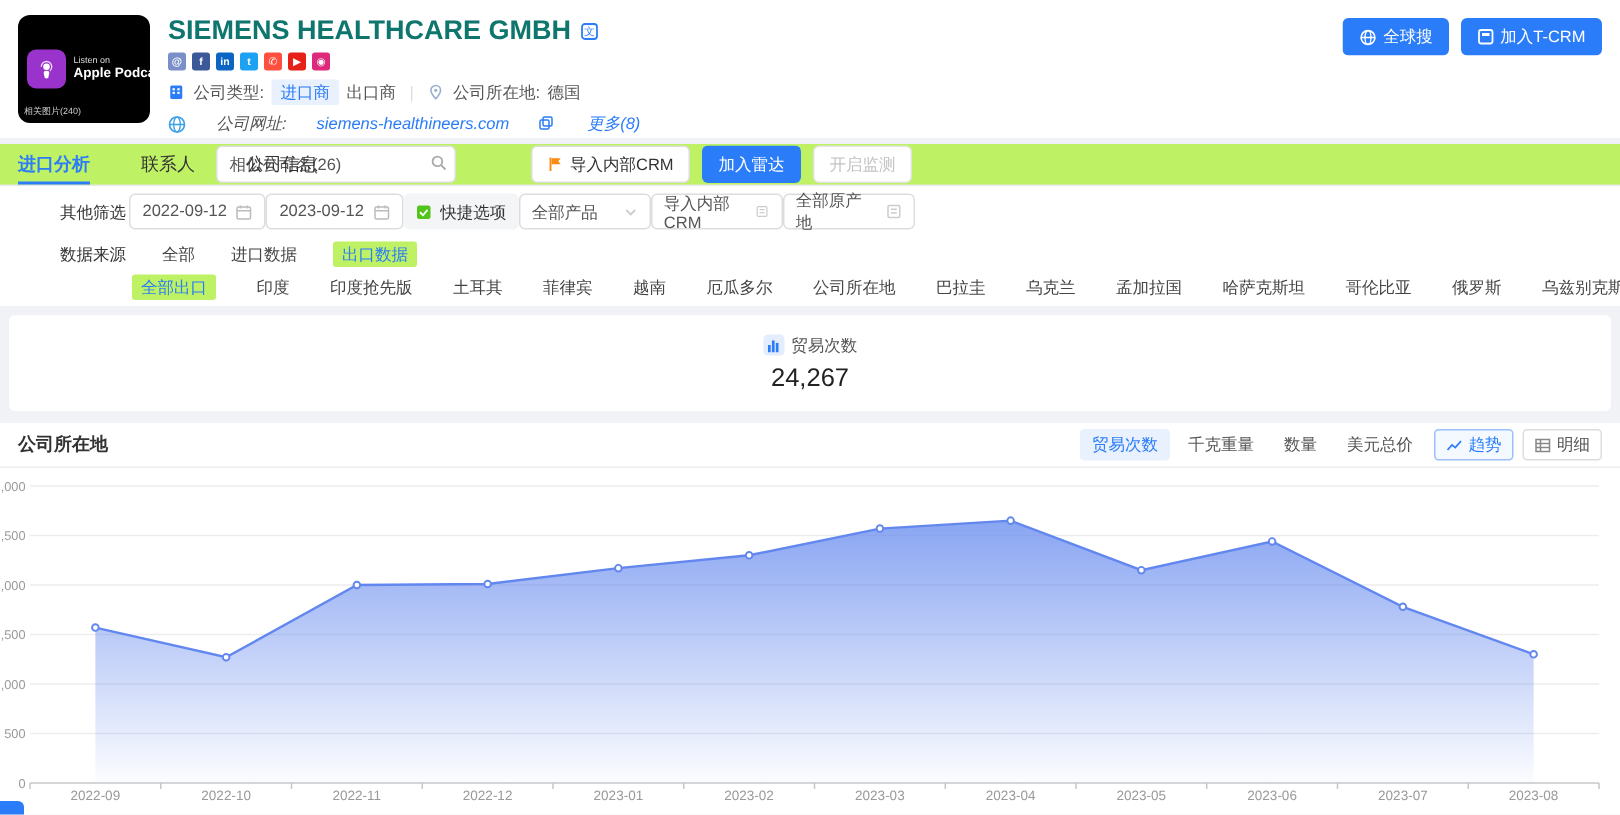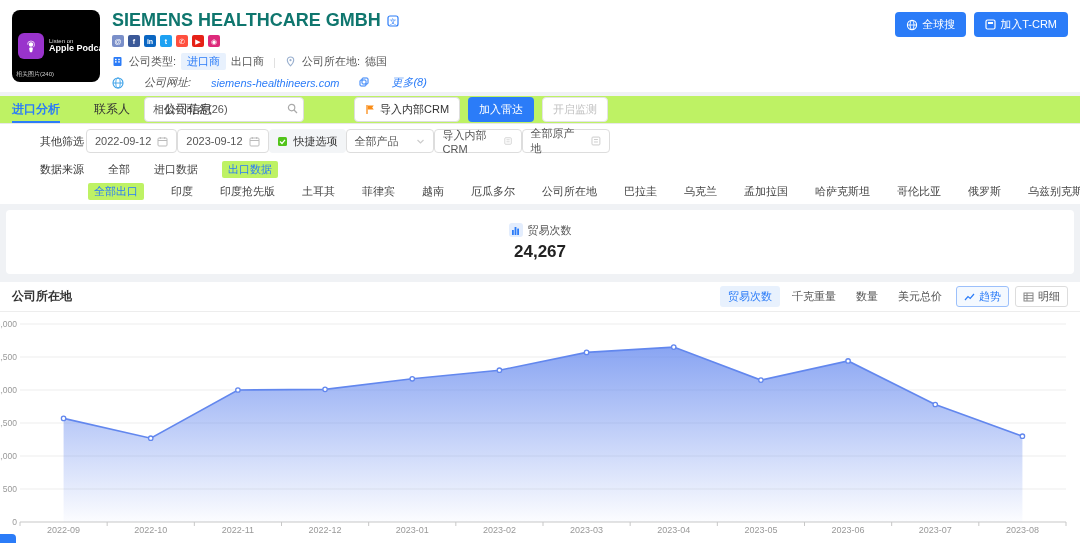--- a/index.html
+++ b/index.html
@@ -58,21 +58,21 @@
   .ds-opt.active { background:#bef264; color:#2b7cf8; padding:1px 6px; border-radius:2px; }
   .countryrow { background:#fff; display:flex; align-items:center; gap:27px; height:24px; padding:0 14px 2px 88px; font-size:11px; color:#444; }
   .country { cursor:pointer; white-space:nowrap; }
   .country.active { background:#bef264; color:#2b7cf8; padding:1px 6px; border-radius:2px; }
 
   
   .cards { display:flex; gap:8px; padding:6px 6px; }
   .card { flex:1; background:#fff; border-radius:4px; height:64px; display:flex; flex-direction:column;
     align-items:center; justify-content:center; gap:4px; }
   .card .clabel { font-size:11px; color:#555; display:flex; align-items:center; gap:5px; }
-  .card .cvalue { font-size:17px; font-weight:bold; color:#222; }
+  .card .cvalue { font-size:17px; font-weight:normal; color:#222; }
   .cico { width:14px; height:14px; border-radius:3px; display:flex; align-items:center; justify-content:center; }
 
   
   .chartpanel { background:#fff; margin-top:2px; }
   .chart-head { height:30px; display:flex; align-items:center; padding:0 12px; border-bottom:1px solid #ededed; }
   .chart-title { font-size:12px; font-weight:bold; color:#333; }
   .chart-tools { margin-left:auto; display:flex; align-items:center; gap:6px; }
   .metric { font-size:11px; color:#555; padding:3px 8px; border-radius:3px; cursor:pointer; }
   .metric.active { background:#e8f1fd; color:#2b7cf8; }
   .viewbtn { font-size:11px; color:#555; border:1px solid #ddd; padding:2px 7px; border-radius:3px;

